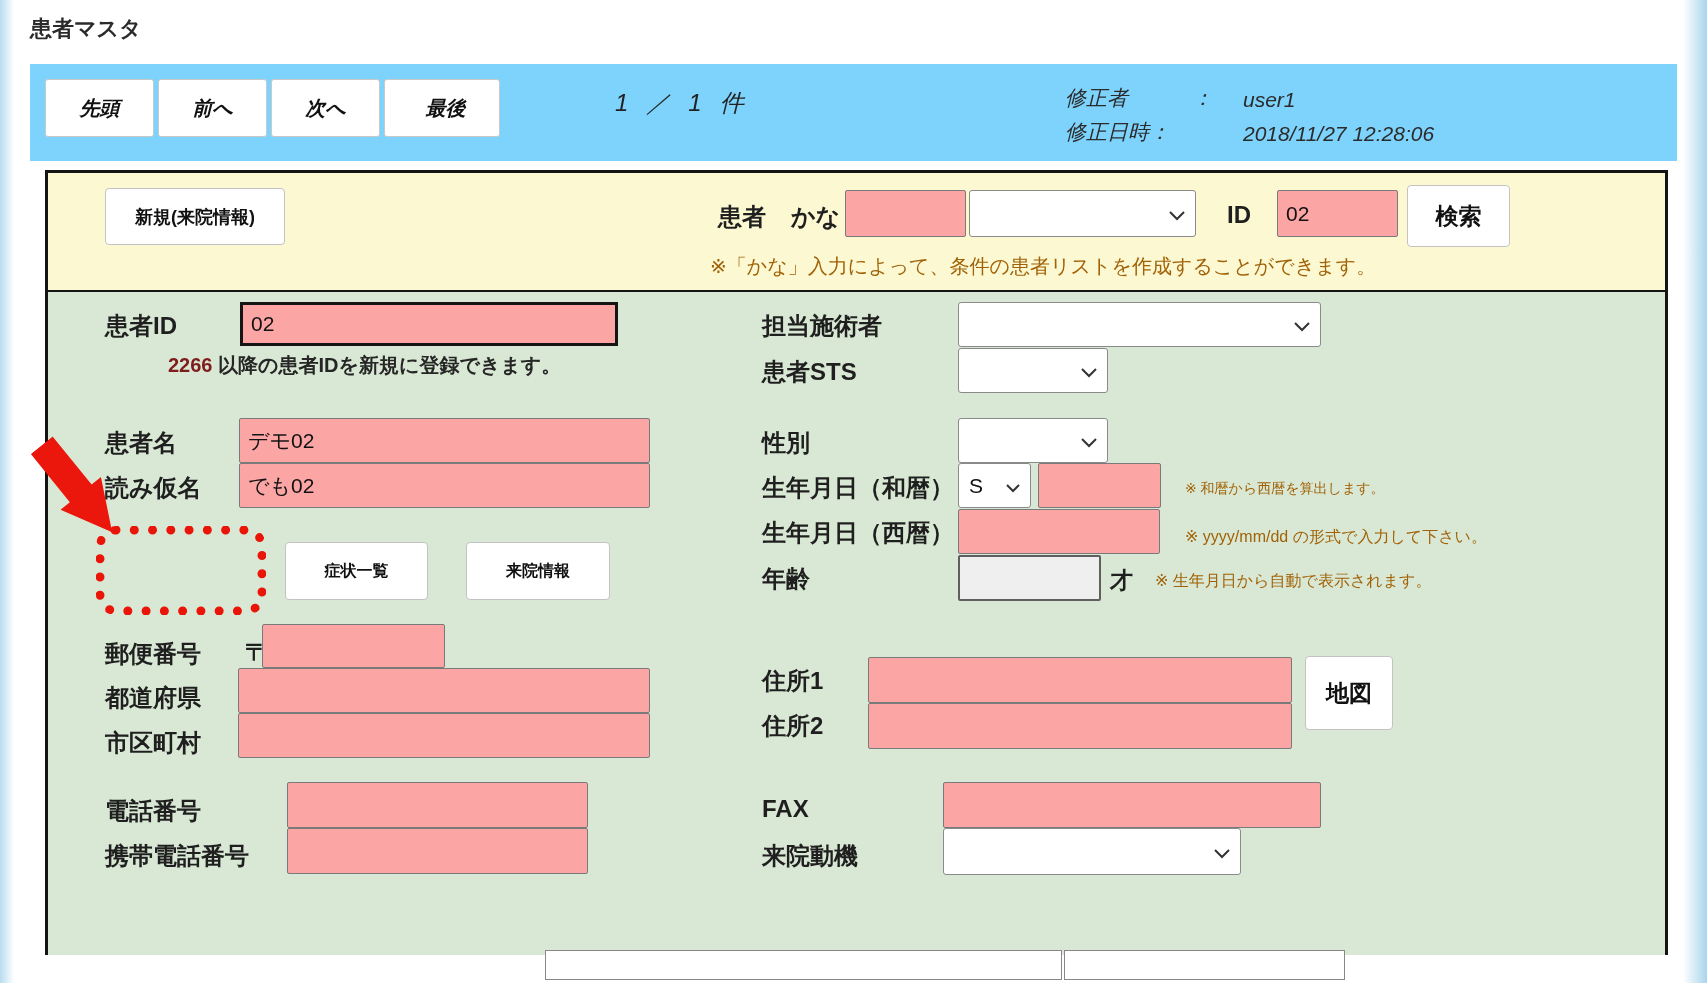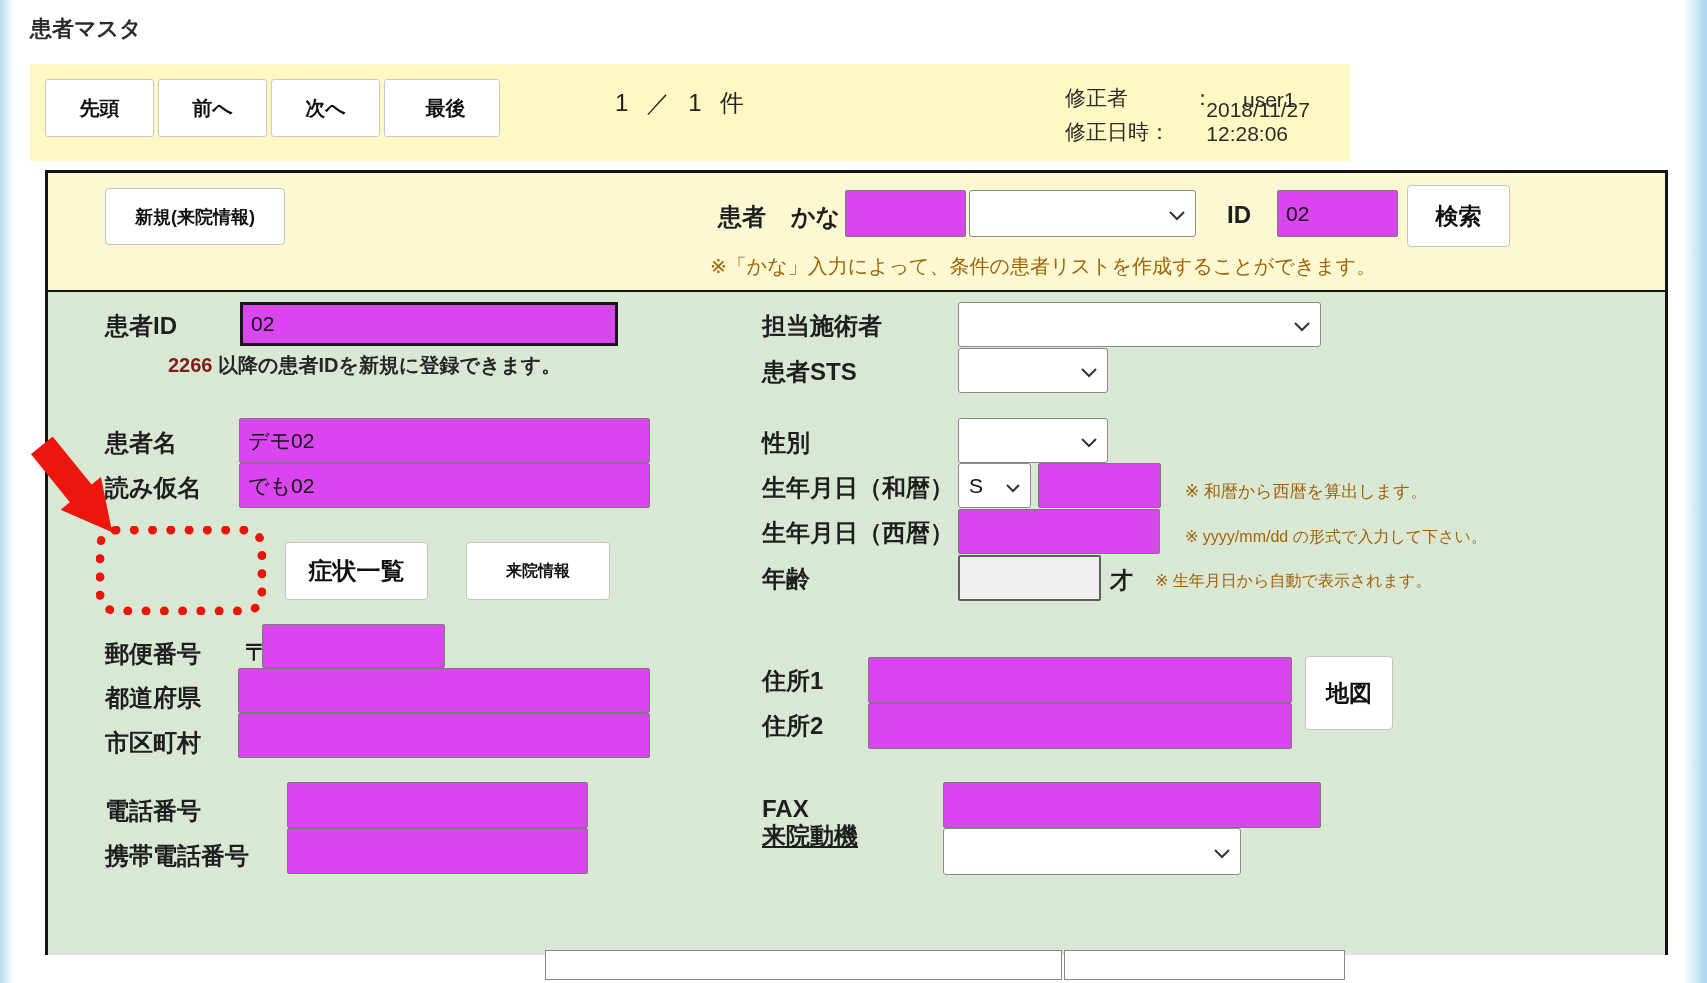--- a/index.html
+++ b/index.html
@@ -5,21 +5,21 @@
   html,body{margin:0;padding:0;background:#ffffff;}
   .canvas{
     position:relative;width:1707px;height:983px;background:#ffffff;overflow:hidden;
     font-family:"Liberation Sans","DejaVu Sans",sans-serif;color:#1f1f1f;
   }
   .edge{position:absolute;top:0;height:100%;}
   .edge.left{left:0;width:14px;background:linear-gradient(to right,#b9dcf1,#ffffff);}
   .edge.right{right:0;width:24px;background:linear-gradient(to left,#a9d5ec,#ffffff);}
   .page-title{position:absolute;left:30px;top:14px;font-size:22px;font-weight:700;color:#2b2b2b;}
   
-  .navbar{position:absolute;left:30px;top:64px;width:1320px;height:97px;background:#fef9c3;}
+  .navbar{position:absolute;left:30px;top:64px;width:1647px;height:97px;background:#7dd3fc;font-style:italic;}
   .navbtn{
     position:absolute;top:15px;width:107px;height:56px;background:#ffffff;border:1px solid #c9c9c9;
     border-radius:3px;display:flex;align-items:center;justify-content:center;
     font-size:20px;font-weight:700;color:#111;cursor:pointer;
   }
   .reccount{position:absolute;left:585px;top:23px;display:flex;gap:18px;font-size:24px;color:#222;align-items:center;}
   .modblock{position:absolute;left:1035px;top:14px;font-size:21px;color:#2b2b2b;}
   .modrow{display:flex;height:34px;align-items:flex-end;}
   .modlabel{width:148px;display:flex;justify-content:space-between;}
   .modlabel2{width:148px;}
@@ -30,21 +30,21 @@
     border:3px solid #141414;border-bottom:0;background:#d9e8d4;box-sizing:border-box;overflow:hidden;
   }
   .yellow{position:absolute;left:45px;top:170px;width:1623px;height:122px;background:#fbf8d2;
     border:3px solid #141414;border-bottom:2px solid #141414;box-sizing:border-box;}
   .btn{
     position:absolute;background:#ffffff;border:1px solid #c3c3c3;border-radius:4px;
     display:flex;align-items:center;justify-content:center;font-weight:700;color:#111;cursor:pointer;box-sizing:border-box;
   }
   .lbl{position:absolute;font-size:24px;font-weight:600;color:#1f1f1f;white-space:nowrap;}
   .inp{
-    position:absolute;background:#d946ef;border:1px solid #7a7a7a;border-radius:2px;
+    position:absolute;background:#fca5a5;border:1px solid #7a7a7a;border-radius:2px;
     font-size:21px;color:#111;padding:0 8px;box-sizing:border-box;font-family:inherit;outline:none;
   }
   .inp.focused{border:3px solid #151515;border-radius:0;}
   .inp.disabled{background:#efefef;border:2px solid #5f5f5f;}
   .sel{
     position:absolute;background:#ffffff;border:1px solid #8a8a8a;border-radius:3px;box-sizing:border-box;
     display:flex;align-items:center;padding:0 30px 0 10px;font-size:21px;color:#111;cursor:pointer;
   }
   .chev{position:absolute;right:9px;top:50%;transform:translateY(-50%);display:block;}
   .note-blue{position:absolute;color:#a16207;font-weight:400;white-space:nowrap;}
@@ -119,21 +119,21 @@
   <div class="idnote">
     <span class="num">2266</span><span class="txt"> 以降の患者IDを新規に登録できます。</span>
   </div>
 
   <div class="lbl" style="left:105px;top:427px;">患者名</div>
   <input class="inp" style="left: 239px; top: 418px; width: 411px; height: 45px;" value="デモ02">
 
   <div class="lbl" style="left:105px;top:472px;">読み仮名</div>
   <input class="inp" style="left: 239px; top: 463px; width: 411px; height: 45px;" value="でも02">
 
-  <div class="btn" style="left:285px;top:542px;width:143px;height:58px;font-size:24px;">症状一覧</div>
+  <div class="btn" style="left:285px;top:542px;width:143px;height:58px;font-size:16px;">症状一覧</div>
   <div class="btn" style="left:466px;top:542px;width:144px;height:58px;font-size:16px;">来院情報</div>
   <div class="ring"></div>
   <div class="arrow">
     <svg width="120" height="52" viewBox="0 0 120 52">
         <polygon points="0,12 62,12 62,0 112,26 62,52 62,40 0,40" fill="#eb170c"></polygon>
       </svg>
   </div>
 
   <div class="lbl" style="left:105px;top:638px;">郵便番号</div>
   <div class="lbl" style="left:245px;top:637px;font-size:23px;">〒</div>
@@ -187,42 +187,42 @@
   <div class="lbl" style="left:762px;top:472px;">生年月日（和暦）</div>
   <div class="sel" style="left:958px;top:463px;width:73px;height:45px;padding-right:24px;">
     <span>S</span>
     <span class="chev">
       <svg width="16" height="10" viewBox="0 0 16 10">
           <polyline points="2,2 8,8 14,2" fill="none" stroke="#333" stroke-width="2"></polyline>
         </svg>
     </span>
   </div>
   <input class="inp" style="left: 1038px; top: 463px; width: 123px; height: 45px;" value="">
-  <div class="note-blue" style="left:1185px;top:480px;font-size:17px;">※ 和暦から西暦を算出します。</div>
+  <div class="note-blue" style="left:1185px;top:480px;font-size:14px;">※ 和暦から西暦を算出します。</div>
 
   <div class="lbl" style="left:762px;top:517px;">生年月日（西暦）</div>
   <input class="inp" style="left: 958px; top: 509px; width: 202px; height: 45px;" value="">
   <div class="note-blue" style="left:1185px;top:527px;font-size:16px;">※ yyyy/mm/dd の形式で入力して下さい。</div>
 
   <div class="lbl" style="left:762px;top:563px;">年齢</div>
   <input class="inp disabled" style="left: 958px; top: 555px; width: 143px; height: 46px;" value="">
   <div class="lbl" style="left:1110px;top:565px;font-size:23px;">才</div>
   <div class="note-blue" style="left:1155px;top:571px;font-size:16px;">※ 生年月日から自動で表示されます。</div>
 
   <div class="lbl" style="left:762px;top:665px;">住所1</div>
   <input class="inp" style="left: 868px; top: 657px; width: 424px; height: 46px;" value="">
   <div class="btn" style="left:1305px;top:656px;width:88px;height:74px;font-size:23px;">地図</div>
 
   <div class="lbl" style="left:762px;top:710px;">住所2</div>
   <input class="inp" style="left: 868px; top: 703px; width: 424px; height: 46px;" value="">
 
   <div class="lbl" style="left:762px;top:795px;">FAX</div>
   <input class="inp" style="left: 943px; top: 782px; width: 378px; height: 46px;" value="">
 
-  <div class="lbl" style="left:762px;top:820px;text-decoration:underline;">来院動機</div>
+  <div class="lbl" style="left:762px;top:840px;">来院動機</div>
   <div class="sel" style="left:943px;top:828px;width:298px;height:47px;">
     <span></span>
     <span class="chev">
       <svg width="18" height="11" viewBox="0 0 18 11">
           <polyline points="2,2 9,9 16,2" fill="none" stroke="#333" stroke-width="2"></polyline>
         </svg>
     </span>
   </div>
 </div>
 

